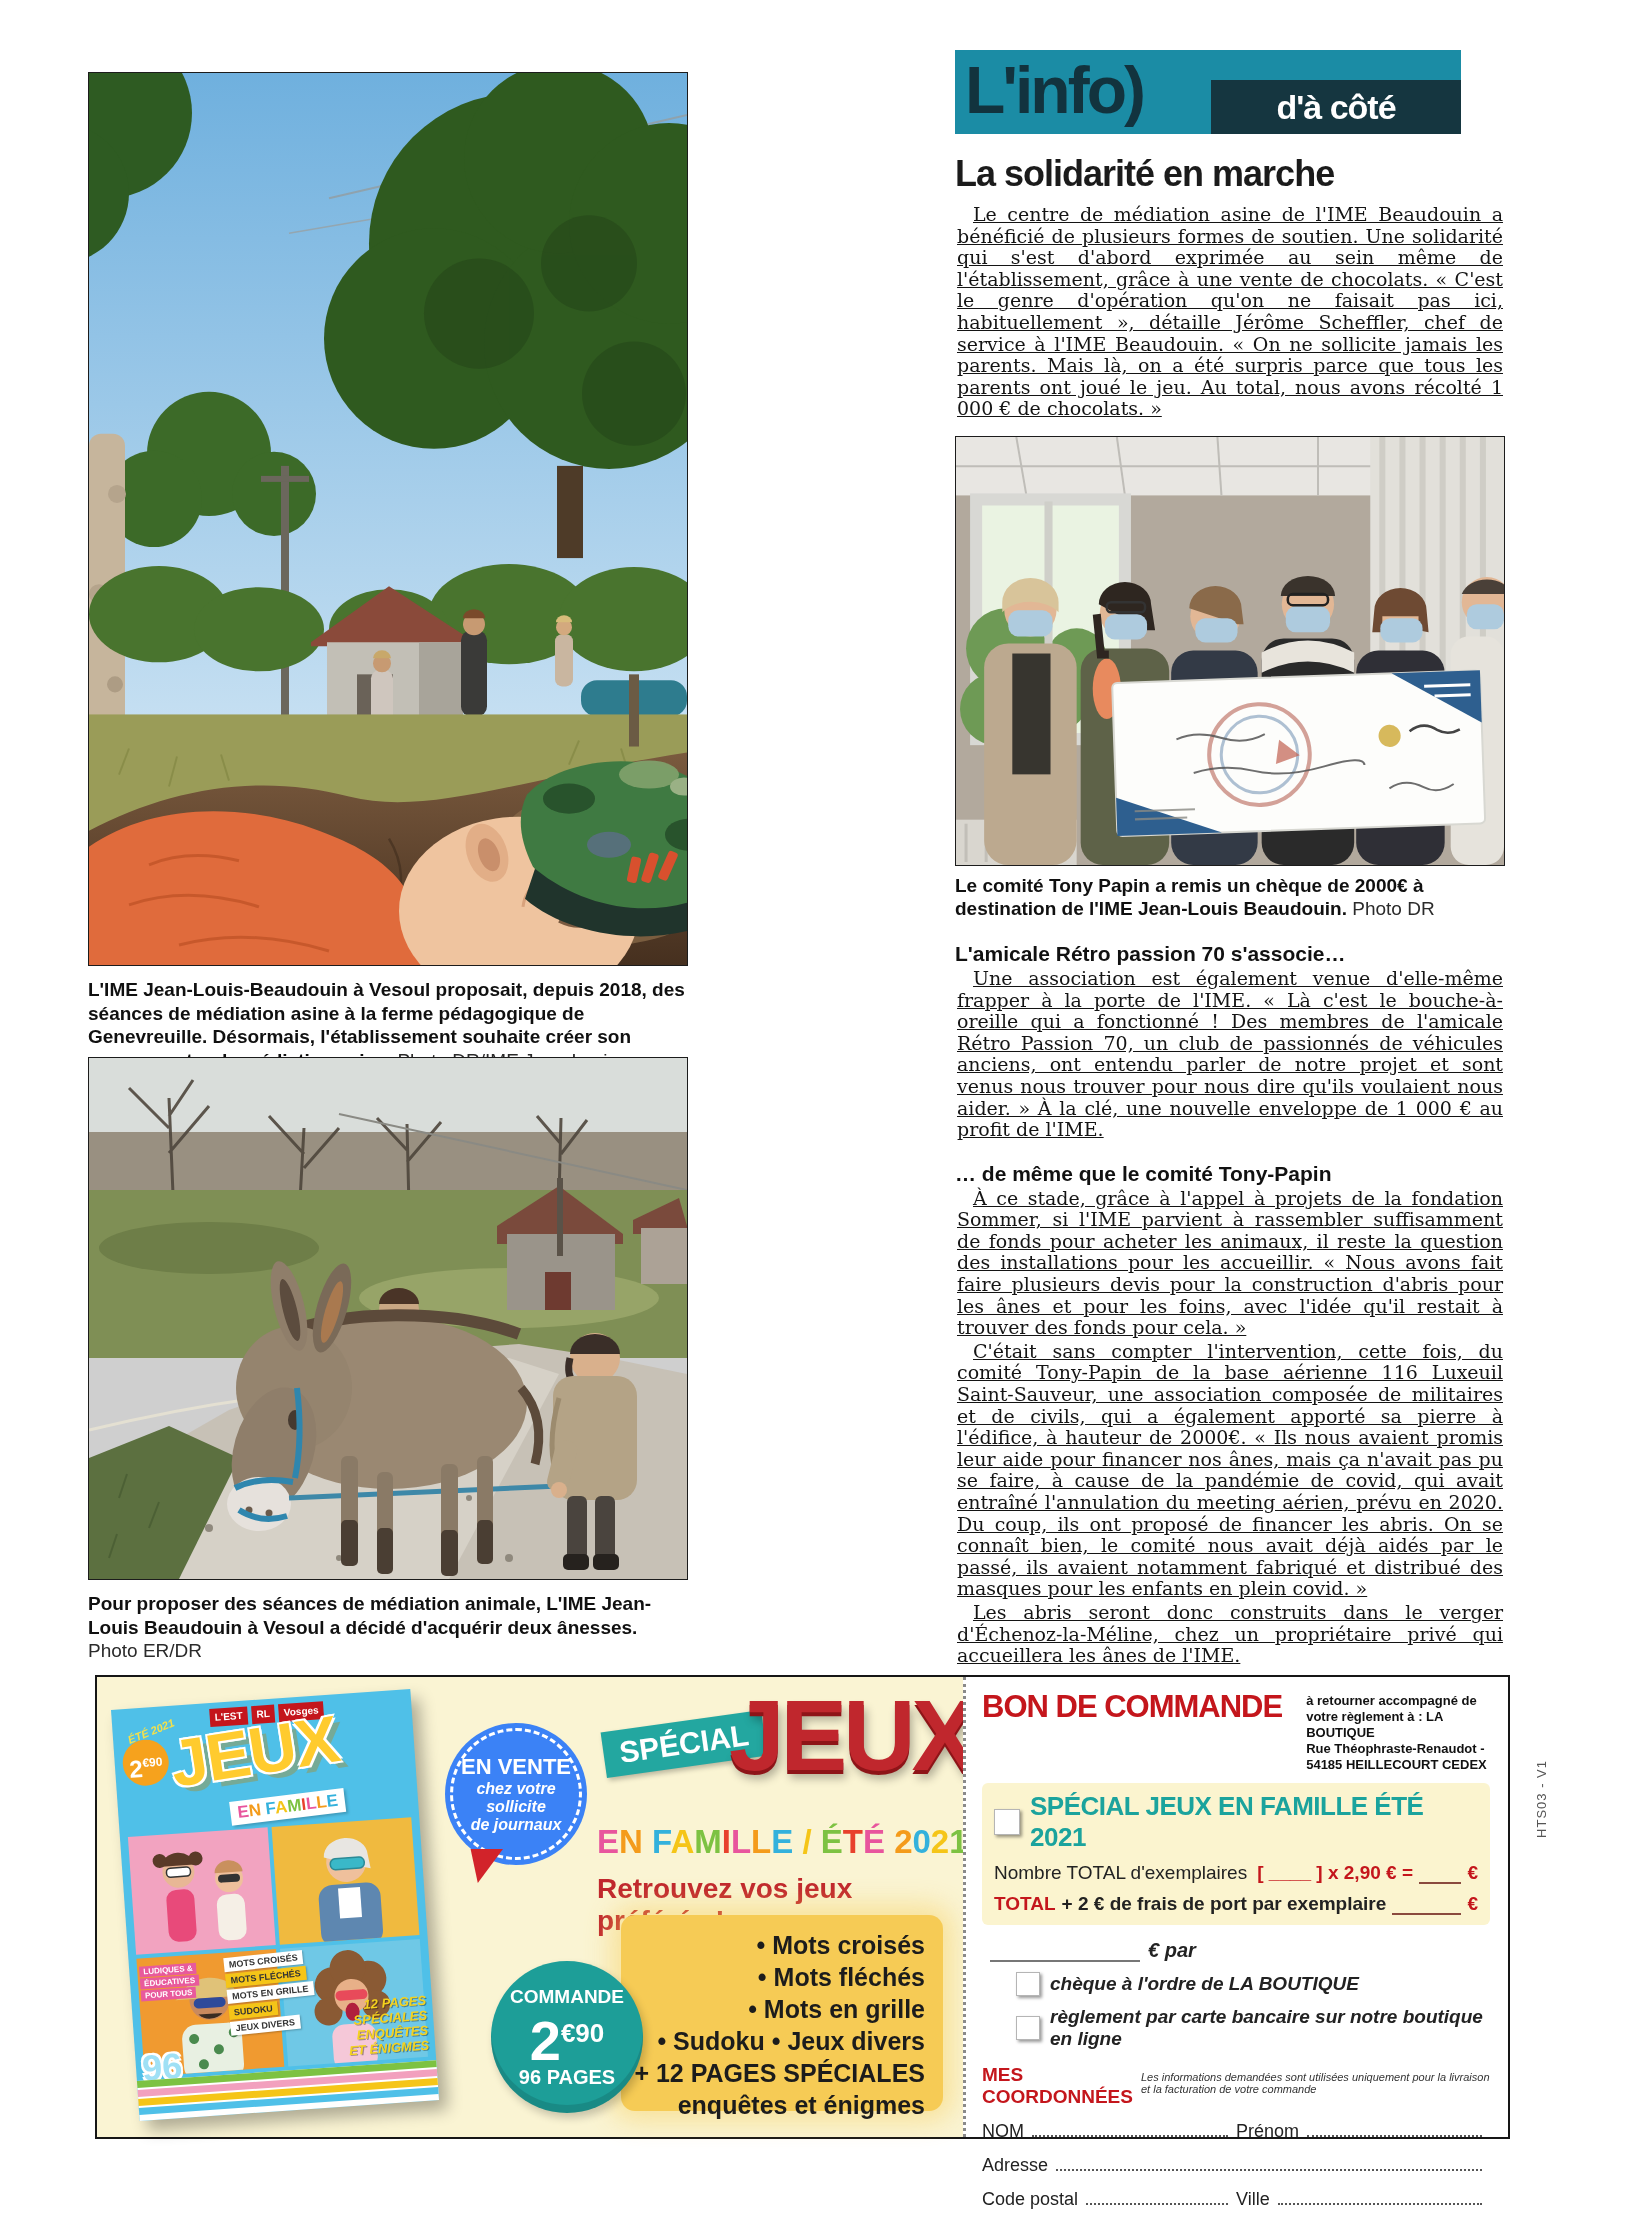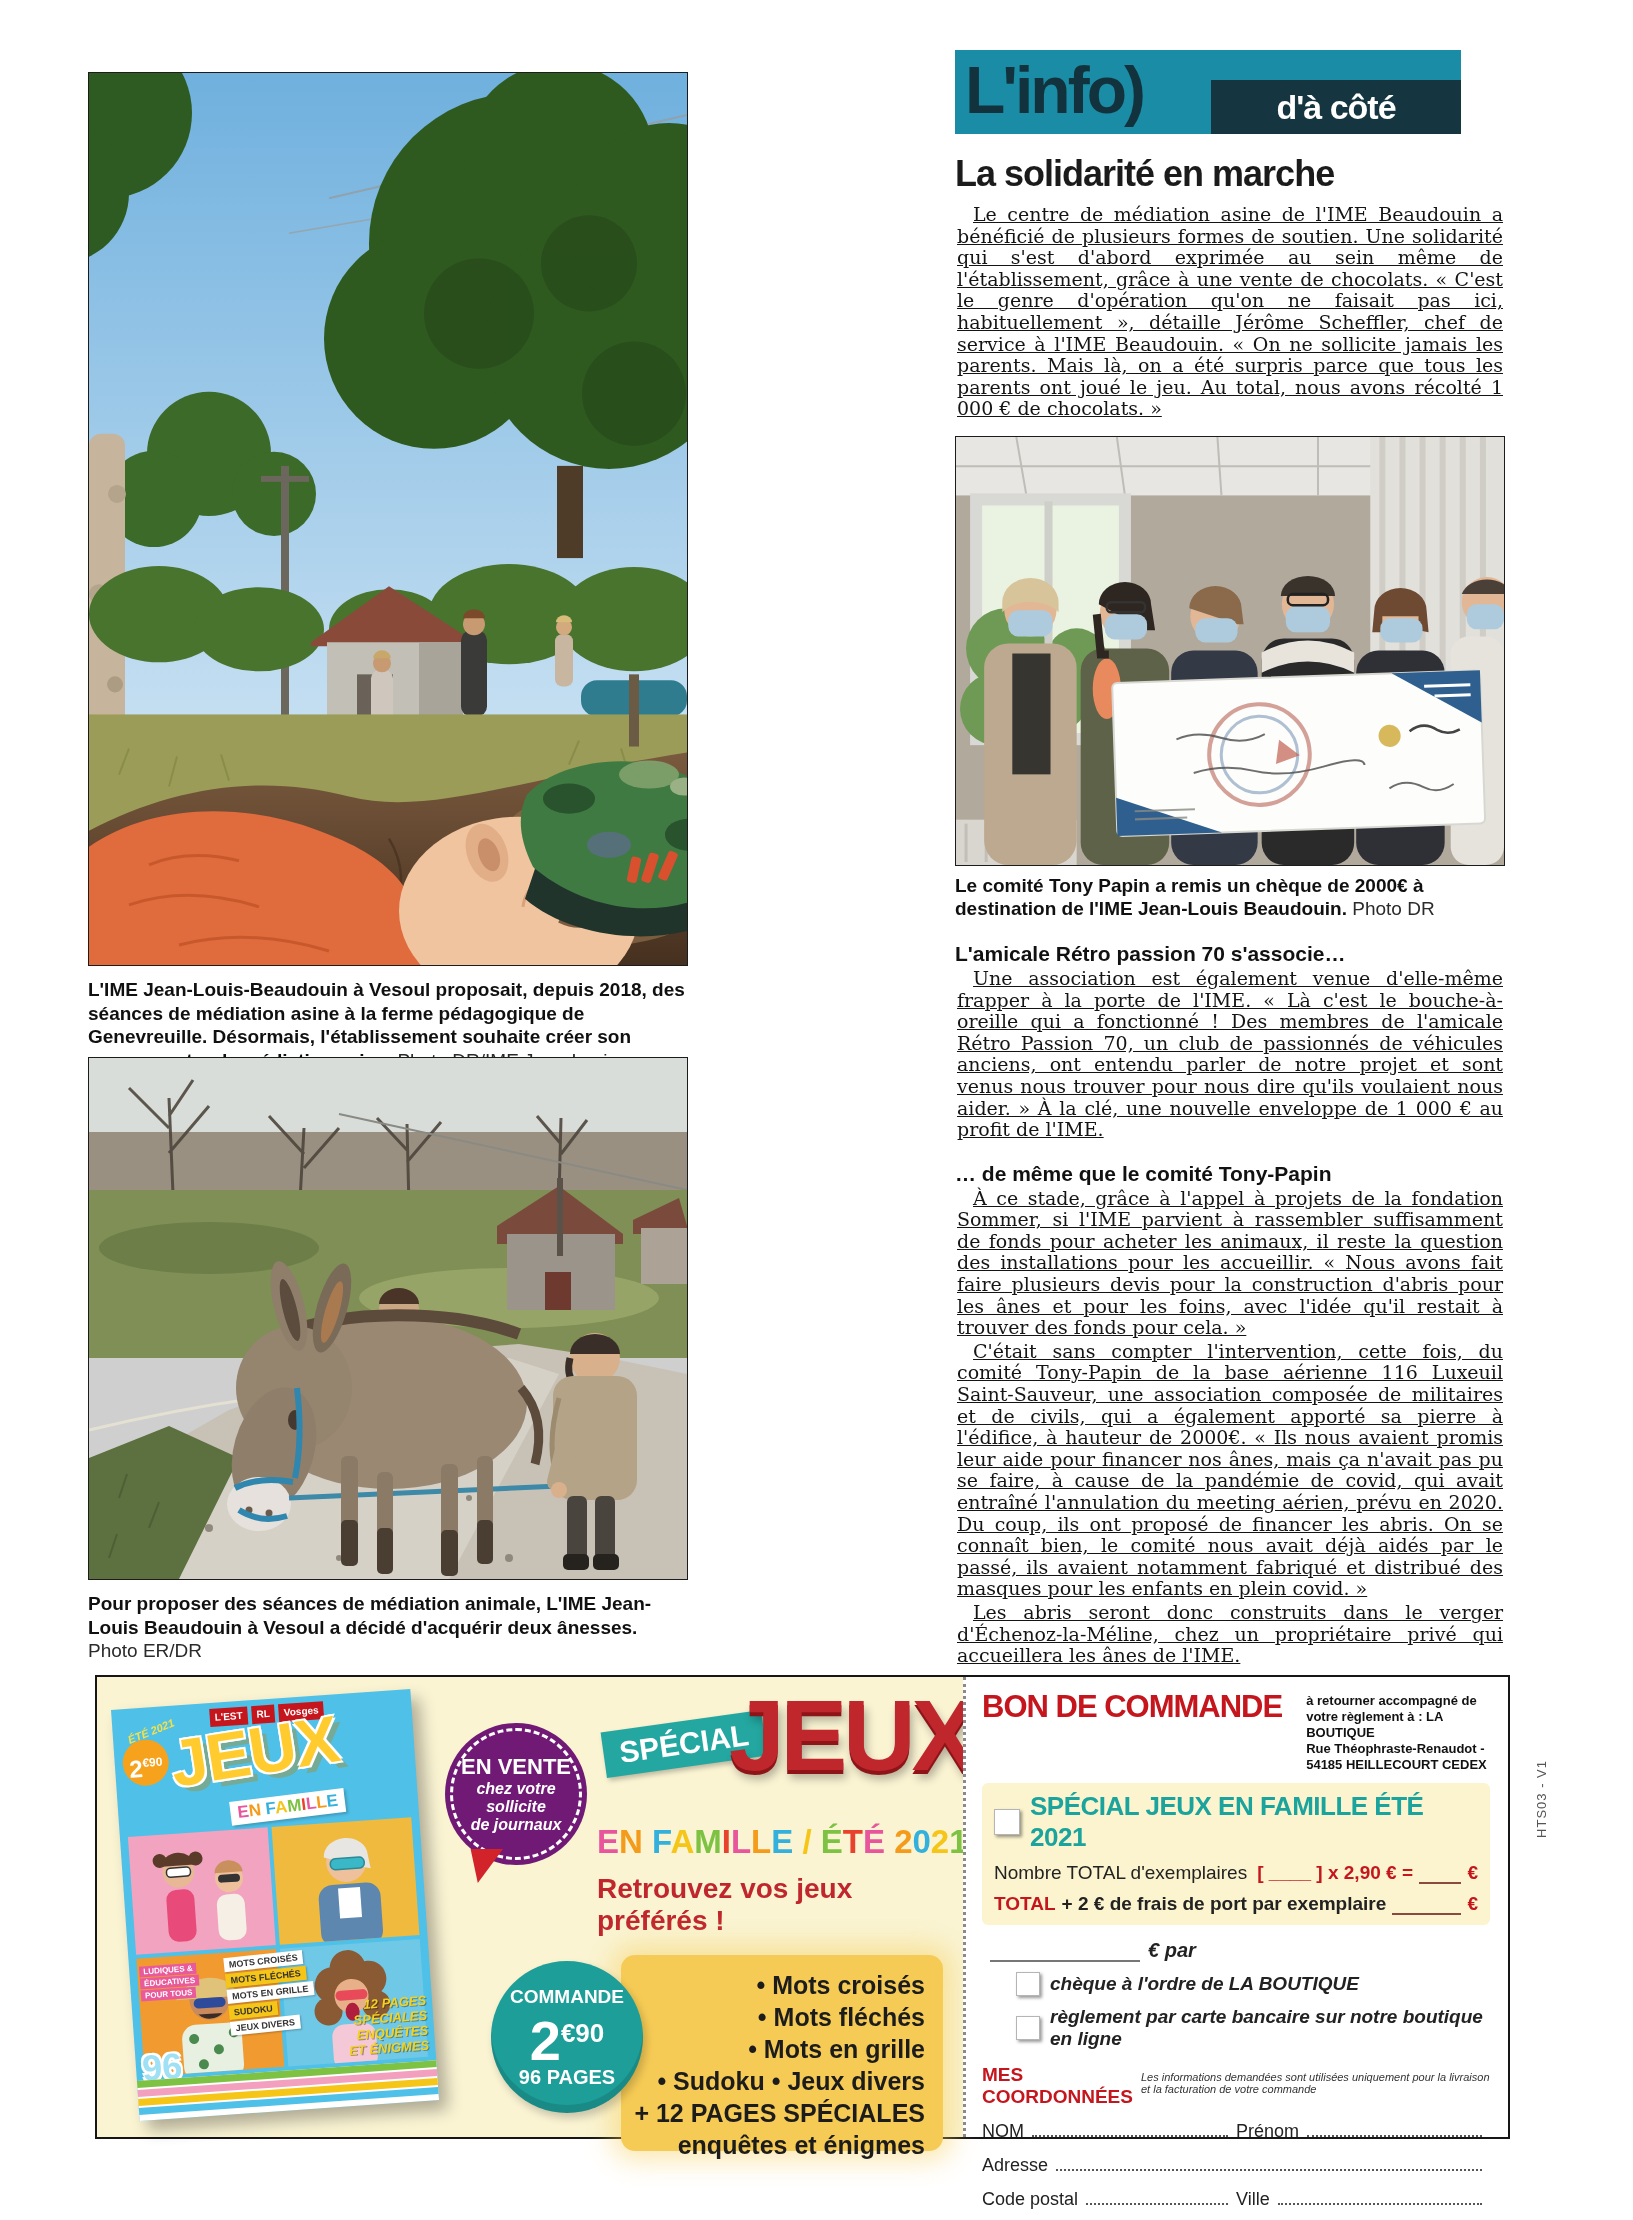--- a/index.html
+++ b/index.html
@@ -66,39 +66,39 @@
                   padding:2px 5px;margin:2px 0;box-shadow:1px 1px 2px rgba(0,0,0,.25);}
   .cv-ribbons div:nth-child(odd){background:#fff;}
   .cv-ribbons div:nth-child(even){background:#F5C518;}
   .cv-corner{position:absolute;right:6px;bottom:48px;text-align:right;
              font:italic 900 13px/15px "Liberation Sans",sans-serif;color:#F5D21D;
              text-shadow:1px 1px 0 rgba(0,0,0,.35);}
   .cv-stripes{position:absolute;left:0;right:0;bottom:0;height:40px;background:#fff;}
   .cv-stripes i{display:block;height:7px;margin-bottom:2px;}
 
   
-  .bubble{position:absolute;left:348px;top:46px;width:142px;height:142px;border-radius:50%;background:#701a75;
+  .bubble{position:absolute;left:348px;top:46px;width:142px;height:142px;border-radius:50%;background:#3b82f6;
           color:#fff;text-align:center;}
   .bubble .in{position:absolute;inset:5px;border:3px dashed #fff;border-radius:50%;
               display:flex;flex-direction:column;align-items:center;justify-content:center;}
   .bubble:after{content:"";position:absolute;left:22px;bottom:-18px;width:36px;height:34px;background:#D2232A;
                 clip-path:polygon(10% 0,100% 0,30% 100%);}
   .bubble .b1{font:900 22px "Liberation Sans",sans-serif;}
   .bubble .b2{font:italic 700 16px/18px "Liberation Sans",sans-serif;}
 
   
   .sp-banner{position:absolute;left:506px;top:44px;transform:rotate(-8deg);background:#23A7A0;color:#fff;
              font:900 30px "Liberation Sans",sans-serif;padding:6px 16px;box-shadow:2px 3px 5px rgba(0,0,0,.25);}
   .sp-jeux{position:absolute;left:632px;top:8px;font:900 100px/100px "Liberation Sans",sans-serif;color:#C0272D;
            letter-spacing:-4px;text-shadow:0 4px 0 #8E1418,3px 8px 10px rgba(0,0,0,.3);}
   .sp-family{position:absolute;left:500px;top:146px;width:420px;font:900 33px "Liberation Sans",sans-serif;letter-spacing:0;}
   .sp-tag{position:absolute;left:500px;top:196px;font:900 28px "Liberation Sans",sans-serif;color:#C0272D;}
   .sp-bullets{position:absolute;left:524px;top:238px;width:322px;height:196px;background:#F6CB55;border-radius:14px;
               padding:14px 18px 0 0;box-sizing:border-box;text-align:right;
-              font:800 25px/32px "Liberation Sans",sans-serif;color:#1c1c1c;box-shadow:0 0 26px 10px rgba(246,203,85,.45);margin-top:40px;}
+              font:800 25px/32px "Liberation Sans",sans-serif;color:#1c1c1c;box-shadow:0 0 26px 10px rgba(246,203,85,.45);}
   .badge{position:absolute;left:394px;top:284px;width:152px;height:152px;border-radius:50%;background:#1D9E98;
          color:#fff;text-align:center;box-shadow:inset 0 -8px 0 rgba(0,0,0,.12),3px 5px 8px rgba(0,0,0,.2);
          display:flex;flex-direction:column;justify-content:center;}
   .badge .o{font:900 19px "Liberation Sans",sans-serif;}
   .badge .p{font:900 56px/50px "Liberation Sans",sans-serif;}
   .badge .p sup{font-size:26px;vertical-align:18px;}
   .badge .g{font:900 20px "Liberation Sans",sans-serif;}
 
   
   .f-head{display:flex;align-items:flex-start;gap:24px;}

